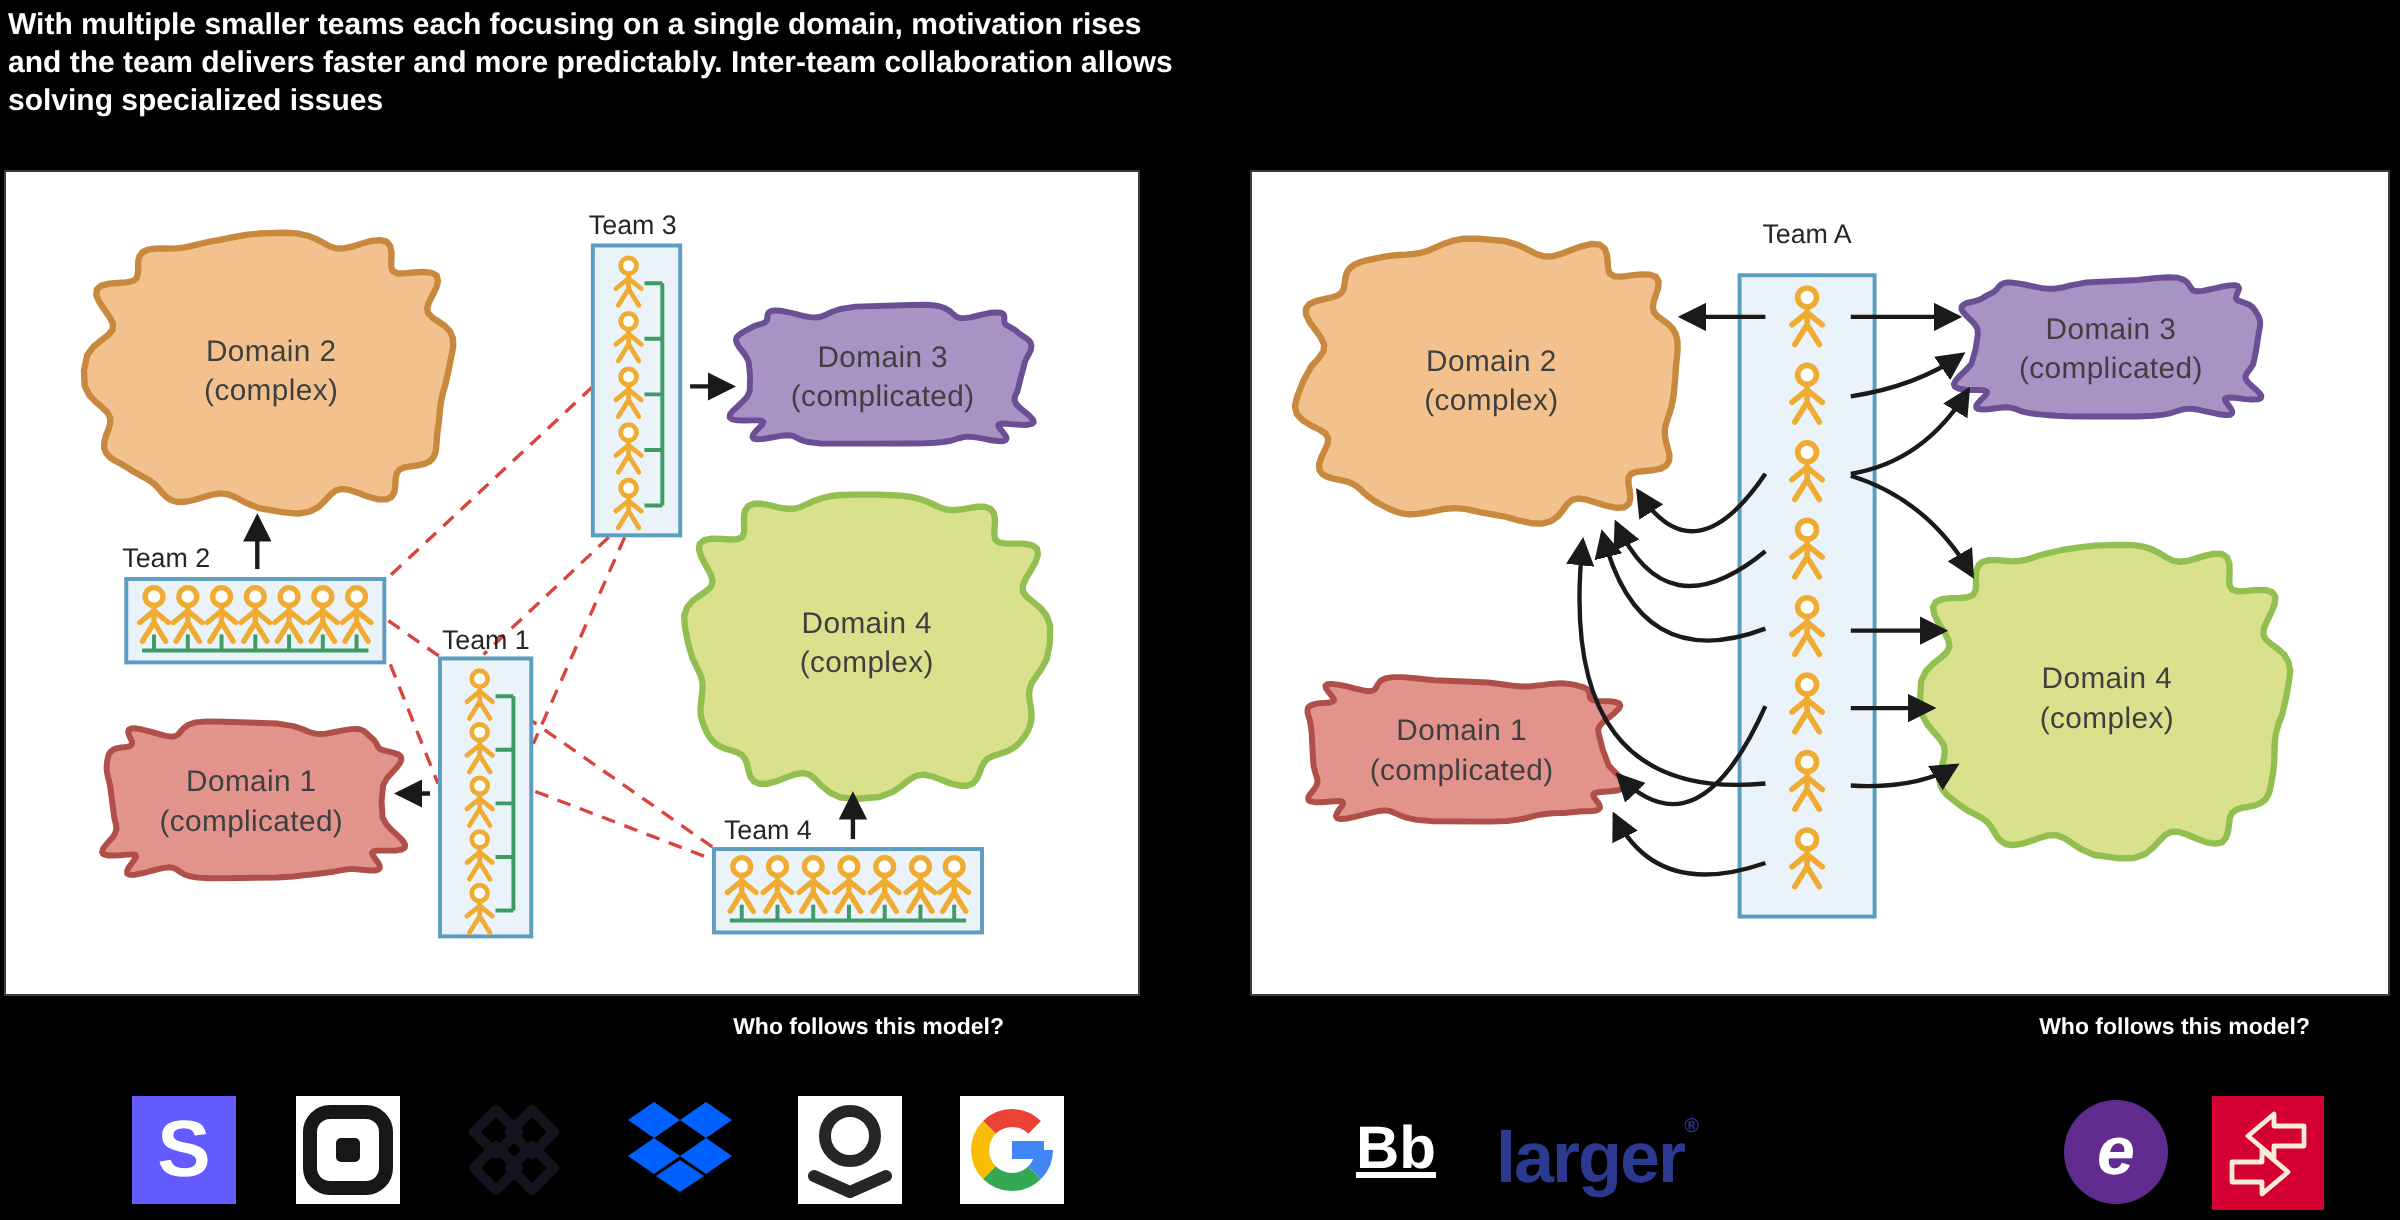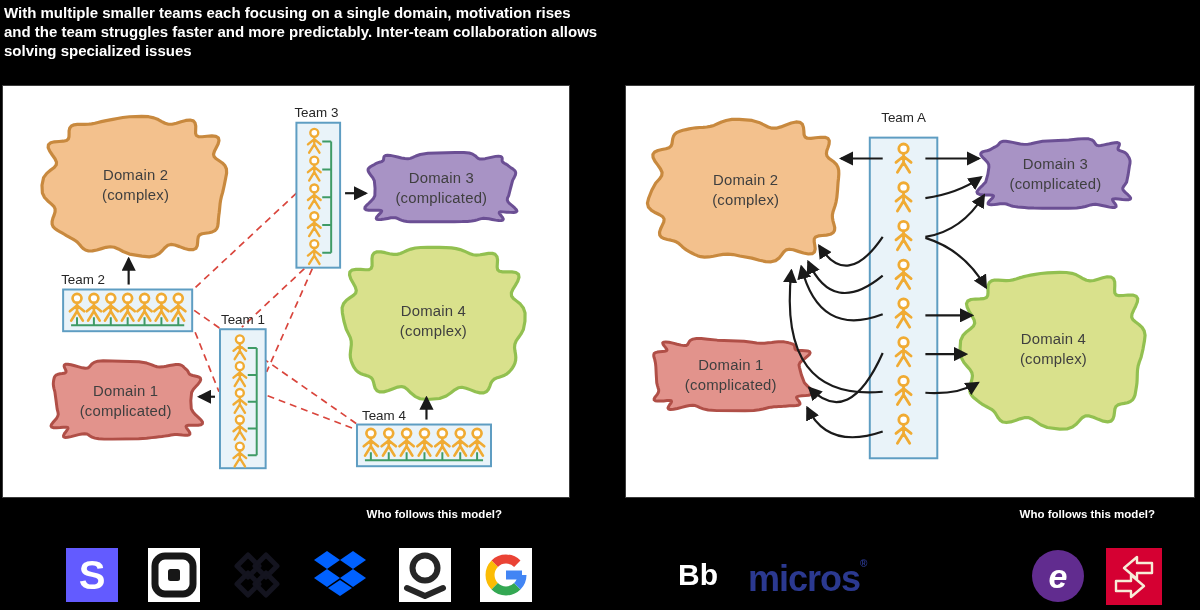--- a/index.html
+++ b/index.html
@@ -22,39 +22,39 @@
   .team-lab{font-size:13.5px;fill:#262626;}
   .blob{stroke-linejoin:round;}
   #stripe-tile{left:66px;background:#635bff;color:#fff;font-weight:bold;font-size:40px;
                display:flex;align-items:center;justify-content:center;}
   #square-tile{left:148px;background:#fff;}
   #plaid-tile{left:231px;}
   #dropbox-tile{left:314px;}
   #palantir-tile{left:399px;background:#fff;}
   #google-tile{left:480px;background:#fff;}
   #bb-tile{left:672px;background:#000;color:#fff;font-weight:bold;font-size:30px;
-           display:flex;align-items:center;justify-content:center;}
+           display:flex;align-items:center;justify-content:center;text-decoration:underline;}
   #micros-tile{left:748px;top:558px;width:auto;height:auto;color:#2b3990;font-weight:bold;
                font-size:36px;letter-spacing:-1px;}
   #micros-tile sup,#cbord-tile sup{font-size:10px;font-weight:bold;vertical-align:top;}
   #cbord-tile{left:888px;top:560px;width:auto;height:auto;color:#54565a;font-weight:bold;font-size:34px;}
   #cbord-tile .o-blue{color:#2e9bd6;}
   #ellucian-tile{left:1032px;top:550px;width:52px;height:52px;background:#612c8f;border-radius:50%;
                  color:#fff;font-weight:bold;font-style:italic;font-size:34px;
                  display:flex;align-items:center;justify-content:center;}
   #transact-tile{left:1106px;width:56px;height:57px;background:#d50032;}
 </style>
 </head>
 <body>
 
 <div id="stage">
 
   <div class="intro" id="intro-left">
     <div>With multiple smaller teams each focusing on a single domain, motivation rises</div>
-    <div>and the team struggles faster and more predictably. Inter-team collaboration allows</div>
+    <div>and the team delivers faster and more predictably. Inter-team collaboration allows</div>
     <div>solving specialized issues</div>
   </div>
 
   <div class="panel" id="panel-left">
     <svg class="svgd" width="565" height="410" viewBox="0 0 568 413">
       <defs>
         <marker id="ah" viewBox="0 0 10 10" refX="8.5" refY="5" markerWidth="6.5" markerHeight="6.5" orient="auto">
           <path d="M0 0L10 5L0 10z" fill="#1a1a1a"></path>
         </marker>
         <g id="stick" stroke="#f0ab33" stroke-width="3" stroke-linecap="round" fill="none">
@@ -247,21 +247,21 @@
       <path d="M37.3 37.3A16 16 0 0 1 14.7 37.3" stroke="#34a853"></path>
       <path d="M42 26A16 16 0 0 1 37.3 37.3" stroke="#4285f4"></path>
       <rect x="26" y="21.5" width="16" height="9" fill="#4285f4" stroke="none"></rect>
     </svg>
   </div>
 
   <div class="tile" id="bb-tile">
     <span>Bb</span>
   </div>
   <div class="tile" id="micros-tile">
-    <span>micros</span><sup>®</sup>
+    <span>larger</span><sup>®</sup>
   </div>
   <div class="tile" id="ellucian-tile">
     <span>e</span>
   </div>
   <div class="tile" id="transact-tile">
     <svg width="56" height="57" viewBox="0 0 56 57" fill="none" stroke="#f7ecd8" stroke-width="2.4" stroke-linejoin="round">
       <path d="M18 20L31 9V15H46V25H31V31Z"></path>
       <path d="M38 38L25 27V33H10V43H25V49Z"></path>
     </svg>
   </div>

